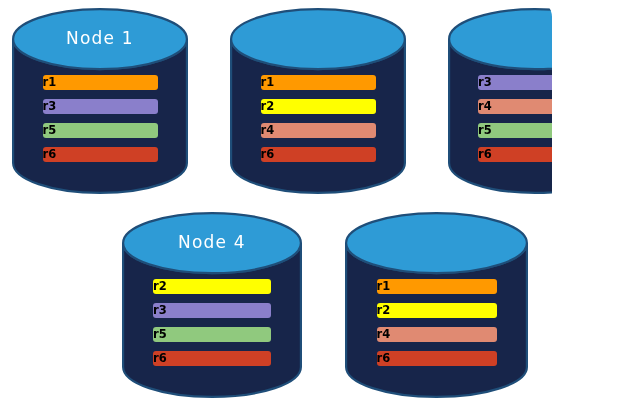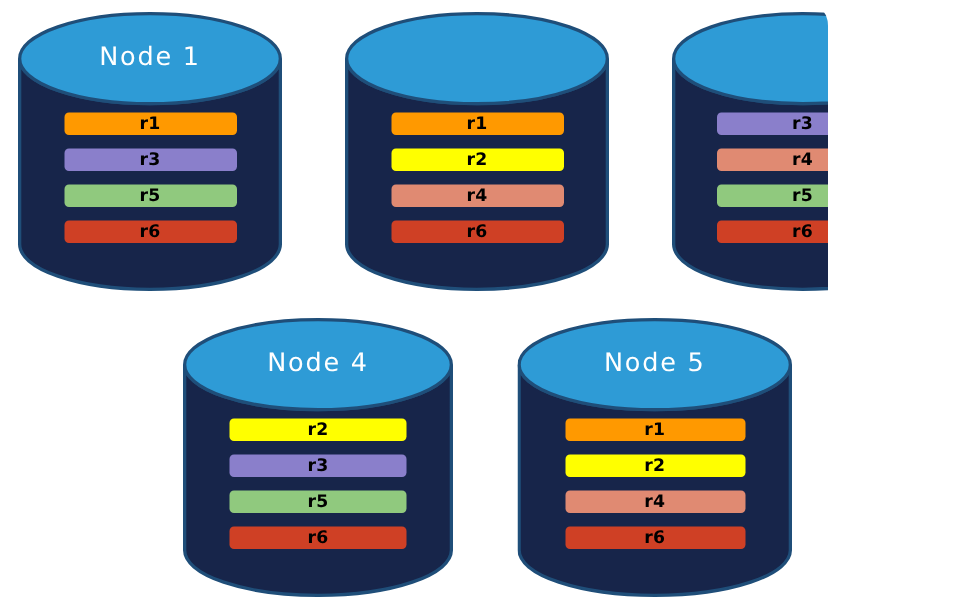--- a/index.html
+++ b/index.html
@@ -46,21 +46,21 @@
     width: 100%;
   }
   .bar {
     position: relative;
     height: 15px;
     border-radius: 3px;
     margin: 0 auto 9px auto;
     box-sizing: border-box;
     display: flex;
     align-items: center;
-    justify-content: center;
+    justify-content: flex-start;
   }
   .bar:last-child { margin-bottom: 12px; }
   .bar-label {
     font-family: "DejaVu Sans", sans-serif;
     font-size: 11.5px;
     font-weight: bold;
     color: #000000;
     line-height: 1;
     letter-spacing: 0.2px;
   }
@@ -149,21 +149,20 @@
         <div class="bar" style="background: rgb(207, 64, 37); width: 118px;">
           <span class="bar-label" style="color: rgb(0, 0, 0);">r6</span>
         </div>
       </div>
     </div>
     <div class="node" style="left: 345px; top: 212px; width: 183px; height: 186px;">
       <svg class="cyl-svg" width="183" height="186" viewBox="0 0 183 186">
         <path d="M 1.1 31.1 L 1.1 154.9 A 90.4 30 0 0 0 181.9 154.9 L 181.9 31.1 A 90.4 30 0 0 1 1.1 31.1 Z" fill="#17254A" stroke="#1F4E79" stroke-width="2.2"></path>
         <ellipse cx="91.5" cy="31.1" rx="90.4" ry="30" fill="#2E9BD6" stroke="#1F4E79" stroke-width="2.2"></ellipse>
       </svg>
-      <div class="node-title" style="top: 20.1px; color: rgb(255, 255, 255);">Node 5</div>
       <div class="bars" style="top: 67.1px;">
         <div class="bar" style="background: rgb(255, 153, 0); width: 120px;">
           <span class="bar-label" style="color: rgb(0, 0, 0);">r1</span>
         </div>
         <div class="bar" style="background: rgb(255, 255, 0); width: 120px;">
           <span class="bar-label" style="color: rgb(0, 0, 0);">r2</span>
         </div>
         <div class="bar" style="background: rgb(224, 138, 114); width: 120px;">
           <span class="bar-label" style="color: rgb(0, 0, 0);">r4</span>
         </div>

